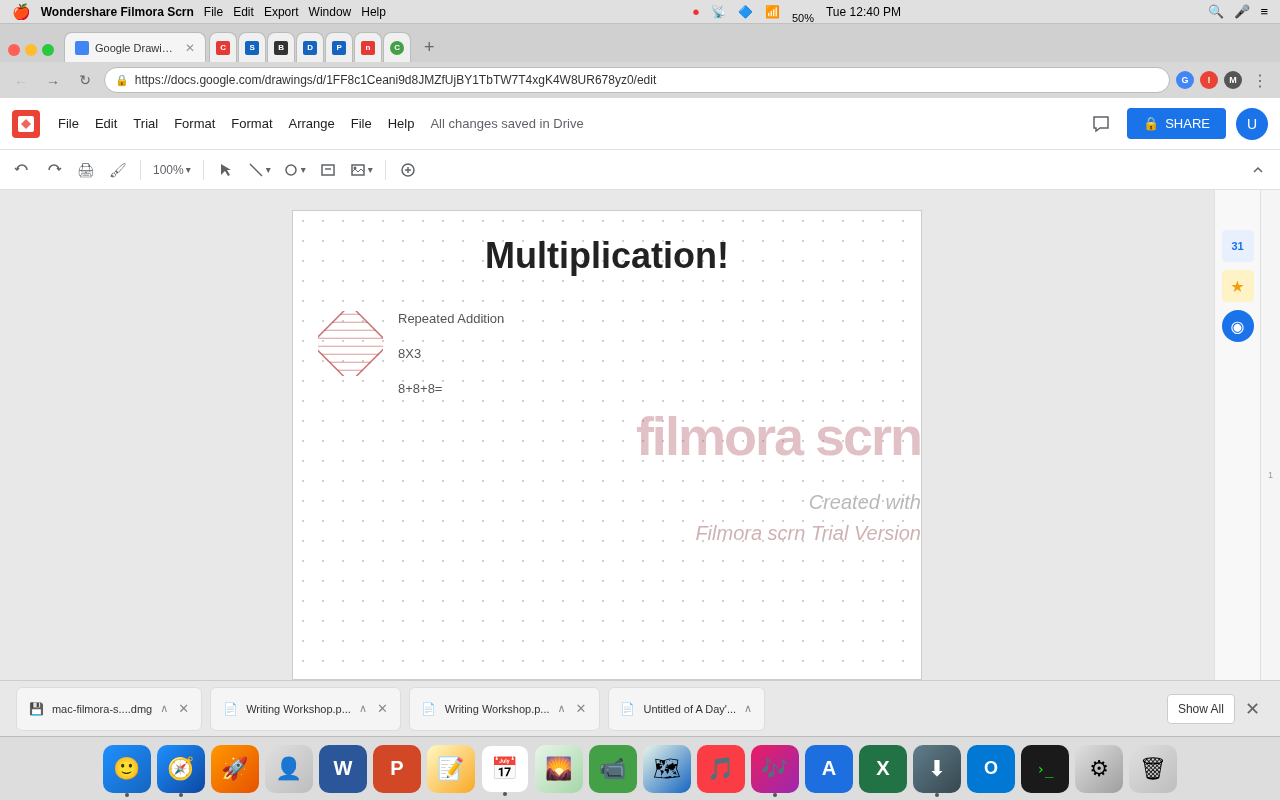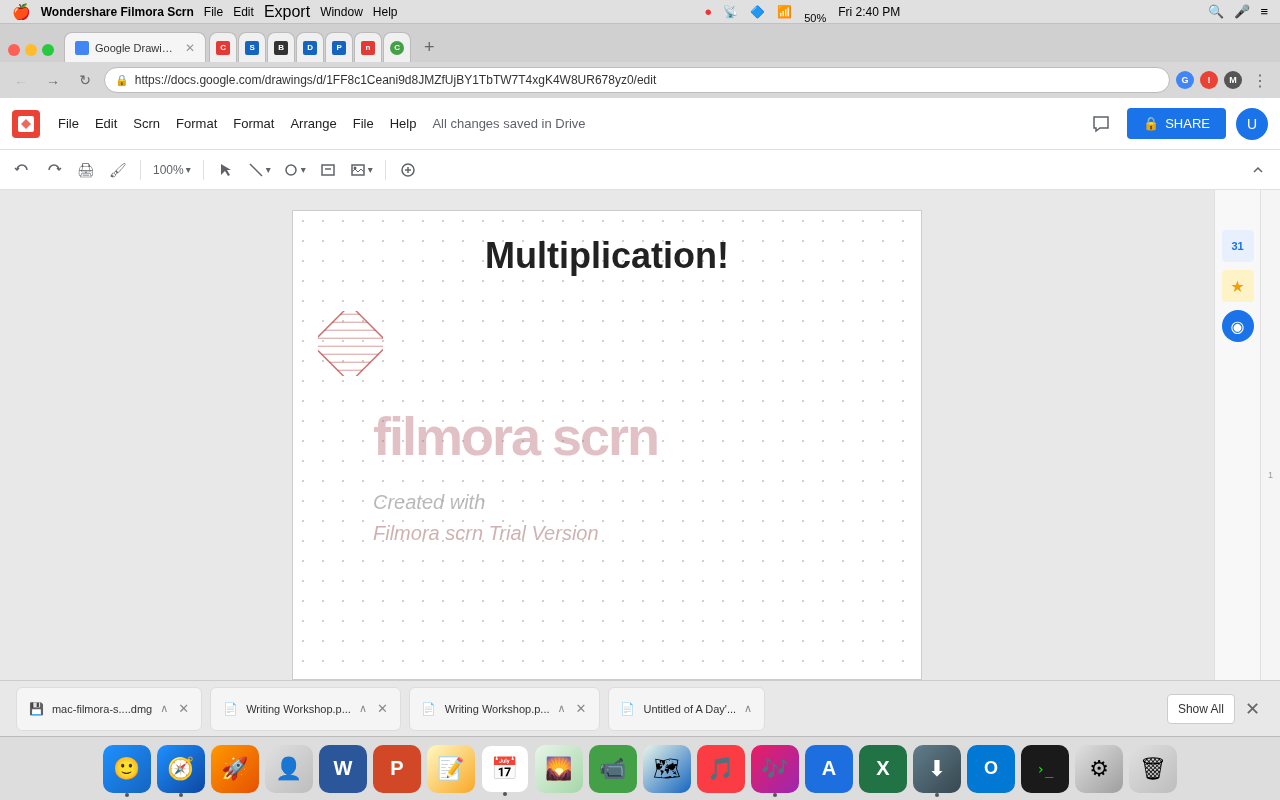--- a/index.html
+++ b/index.html
@@ -100,21 +100,21 @@
 
     
     .canvas-title {
       text-align: center; font-size: 36px; font-weight: bold; color: #222;
       padding: 24px 0 16px; font-family: Arial, sans-serif;
     }
 
     
     .watermark-container {
       position: absolute; top: 60px; left: 80px; right: 0; bottom: 0;
-      display: flex; flex-direction: column; align-items: flex-start; justify-content: center;
+      display: flex; flex-direction: column; align-items: flex-end; justify-content: center;
       pointer-events: none;
     }
     .sidebar-icon {
       width: 32px; height: 32px; border-radius: 4px; display: flex; align-items: center;
       justify-content: center; cursor: pointer; font-size: 16px; color: #5f6368;
     }
     .sidebar-icon.calendar { background: #e8f0fe; color: #1a73e8; font-size: 13px; font-weight: bold; margin-top: 32px; }
     .sidebar-icon.yellow { background: #fef3c7; color: #f59e0b; }
     .sidebar-icon.blue-circle { background: #1a73e8; color: white; border-radius: 50%; }
 
@@ -162,33 +162,33 @@
 <body>
 
 <div class="layout-container">
 
   <div class="system-bar">
     <div class="system-bar-left">
       <span style="font-size:15px;">🍎</span>
       <span style="font-weight:600;font-size:12px;">Wondershare Filmora Scrn</span>
       <span style="font-size:12px;">File</span>
       <span style="font-size:12px;">Edit</span>
-      <span style="font-size:16px;">Export</span>
+      <span style="font-size:12px;">Export</span>
       <span style="font-size:12px;">Window</span>
       <span style="font-size:12px;">Help</span>
     </div>
     <div style="flex:1;display:flex;align-items:center;justify-content:center;gap:12px;">
 
       <span style="color:#e33;font-size:12px;">⏺</span>
 
       <span style="font-size:12px;">📡</span>
       <span style="font-size:12px;">🔷</span>
       <span style="font-size:12px;">📶</span>
       <span style="font-size:11px;margin-top:12px;">50%</span>
-      <span style="font-size:12px;font-weight:500;">Fri 2:40 PM</span>
+      <span style="font-size:12px;font-weight:500;">Tue 12:40 PM</span>
     </div>
     <div style="display:flex;gap:10px;align-items:center;">
       <span style="font-size:13px;">🔍</span>
       <span style="font-size:13px;">🎤</span>
       <span style="font-size:13px;">≡</span>
     </div>
   </div>
 
   <div class="browser-chrome">
 
@@ -258,21 +258,21 @@
       <svg width="20" height="20" viewBox="0 0 20 20">
           <rect x="2" y="2" width="16" height="16" rx="2" fill="white"></rect>
           <path d="M5 10 L10 5 L15 10 L10 15 Z" fill="#ea4335" opacity="0.8"></path>
         </svg>
     </div>
 
     <div class="doc-title-area">
       <div class="menu-bar">
         <span class="menu-item">File</span>
         <span class="menu-item">Edit</span>
-        <span class="menu-item">Scrn</span>
+        <span class="menu-item">Trial</span>
         <span class="menu-item">Format</span>
         <span class="menu-item">Format</span>
         <span class="menu-item">Arrange</span>
         <span class="menu-item">File</span>
         <span class="menu-item">Help</span>
         <span class="autosave">All changes saved in Drive</span>
       </div>
     </div>
 
     <div class="header-right">
@@ -375,20 +375,25 @@
           <svg width="65" height="65" viewBox="0 0 65 65">
             <defs>
               <pattern id="hatch" patternUnits="userSpaceOnUse" width="8" height="8" patternTransform="rotate(45)">
                 <line x1="0" y1="0" x2="0" y2="8" stroke="rgba(180,60,60,0.5)" stroke-width="2"></line>
               </pattern>
             </defs>
             <rect x="5" y="5" width="55" height="55" transform="rotate(45 32 32)" fill="url(#hatch)" stroke="rgba(180,60,60,0.7)" stroke-width="1.5"></rect>
           </svg>
         </div>
 
+        <div style="position:absolute;left:105px;top:100px;">
+          <div style="font-size:13px;color:#555;font-family:Arial,sans-serif;">Repeated Addition</div>
+          <div style="font-size:13px;color:#555;font-family:Arial,sans-serif;margin-top:20px;">8X3</div>
+          <div style="font-size:13px;color:#555;font-family:Arial,sans-serif;margin-top:20px;">8+8+8=</div>
+        </div>
 
         <div class="watermark-container">
           <div style="font-size:54px;font-weight:bold;color:rgba(180,100,110,0.4);font-family:Arial,sans-serif;letter-spacing:-2px;">filmora scrn</div>
           <div style="font-size:20px;color:rgba(155,155,155,0.7);font-style:italic;font-family:Arial,sans-serif;margin-top:24px;">Created with</div>
           <div style="font-size:20px;color:rgba(165,115,115,0.55);font-style:italic;font-family:Arial,sans-serif;margin-top:8px;">Filmora scrn Trial Version</div>
         </div>
       </div>
 
     </div>
 

